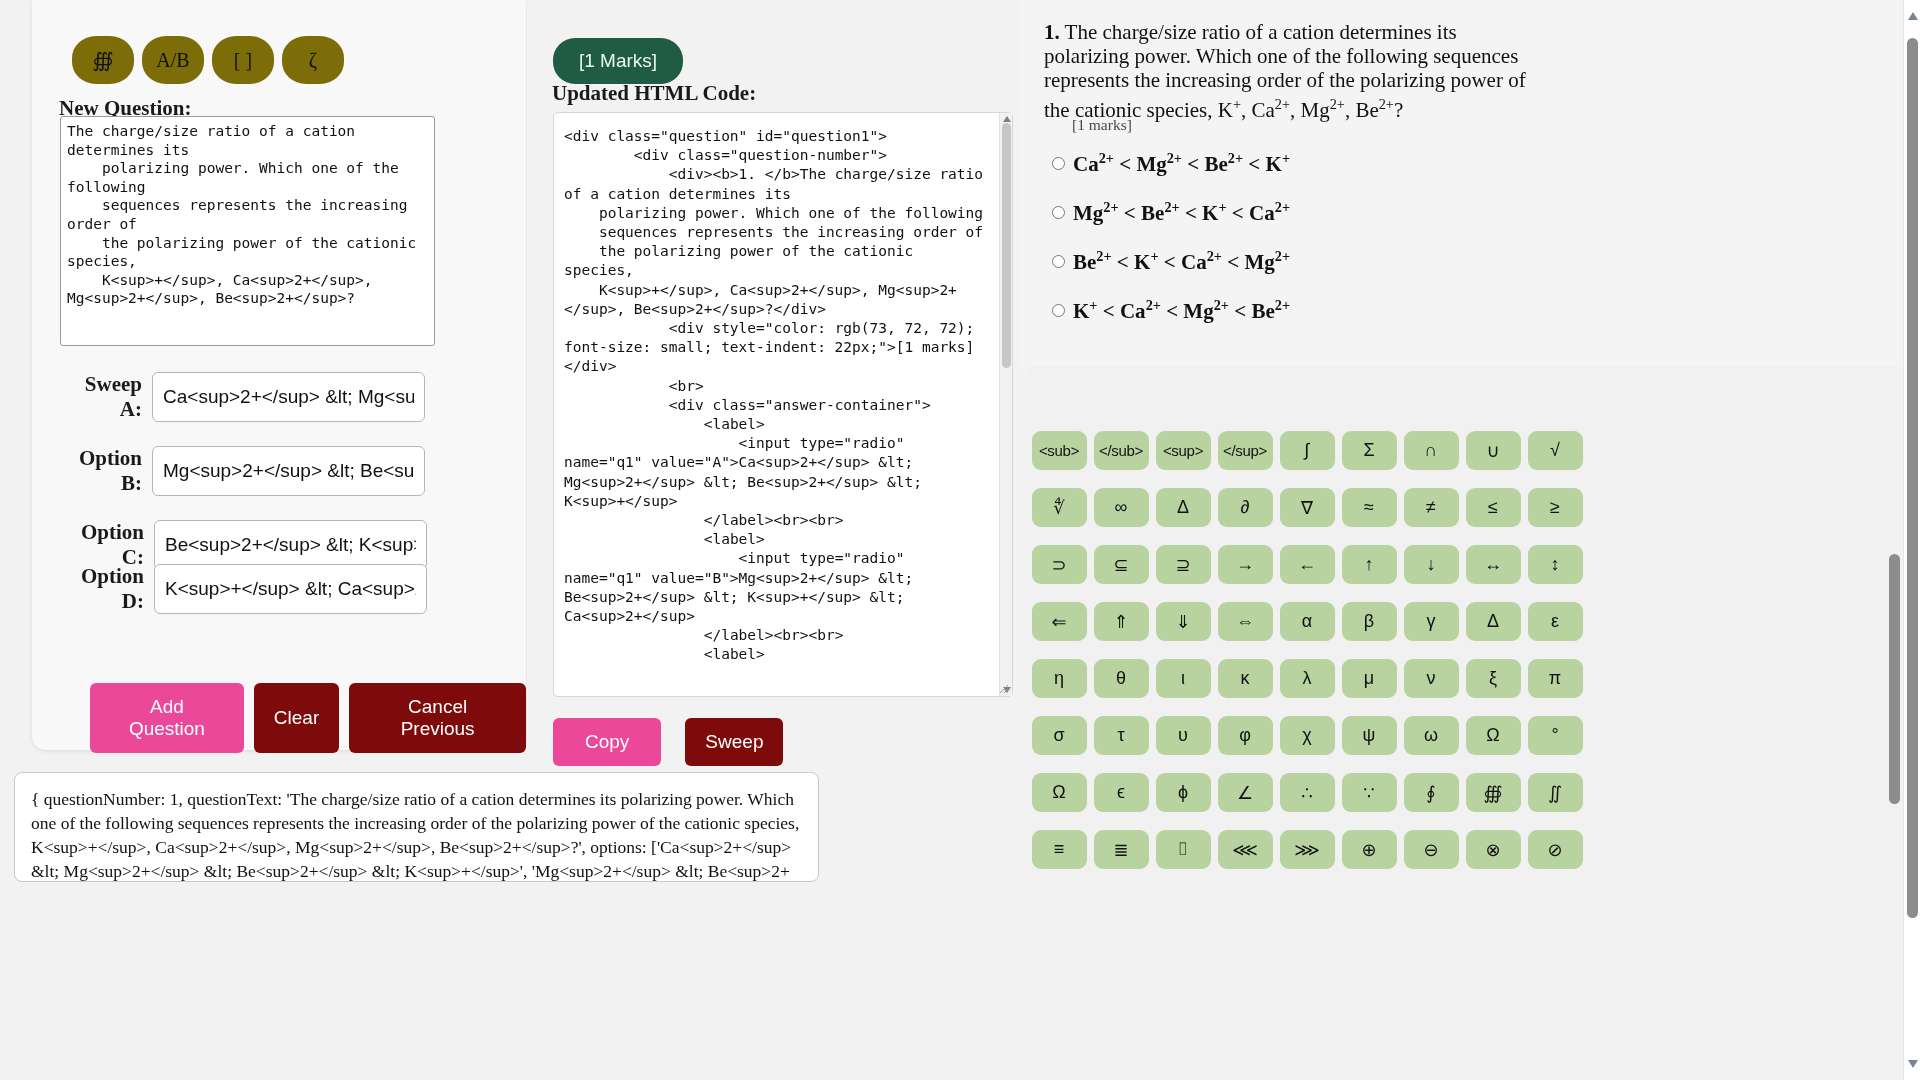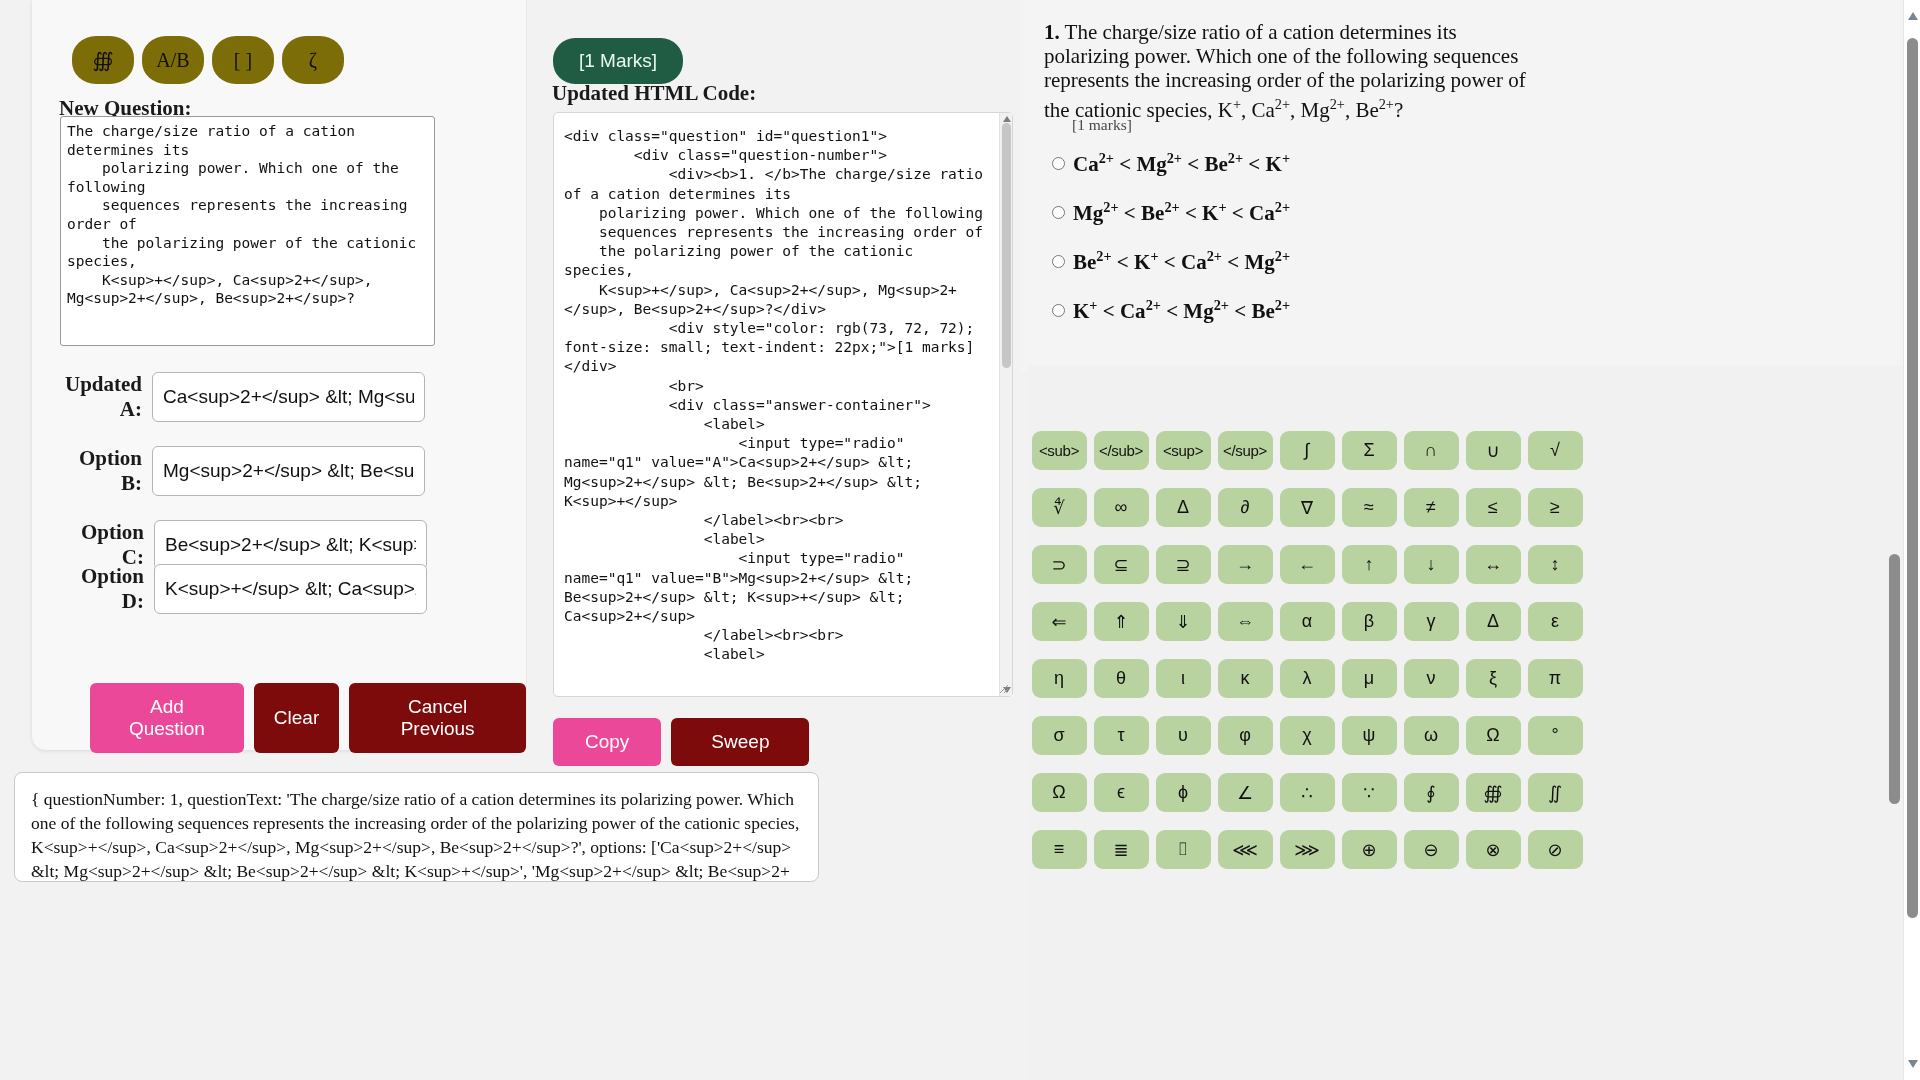--- a/index.html
+++ b/index.html
@@ -100,21 +100,21 @@
   }
   .code-scroll .arr {
     position: absolute; left: 3px; width: 0; height: 0;
     border-left: 4px solid transparent; border-right: 4px solid transparent;
   }
   .code-scroll .arr.up { top: 3px; border-bottom: 6px solid #7d7d7d; }
   .code-scroll .arr.dn { bottom: 3px; border-top: 6px solid #7d7d7d; }
   .resize-grip {
     position: absolute; right: 4px; bottom: 3px; width: 10px; height: 10px;
   }
-  .mid-btn-row { position: absolute; left: 553px; top: 720px; display: flex; gap: 10px; }
+  .mid-btn-row { position: absolute; left: 553px; top: 720px; display: flex; }
 
   
   .json-box {
     position: absolute; left: 14px; top: 772px; width: 805px; height: 110px;
     background: #fff; border: 1px solid #c9c9c9; border-radius: 8px;
     padding: 14px 16px;
     font-family: "Liberation Serif", serif; font-size: 17.5px; line-height: 24px;
     color: #111; overflow: hidden; white-space: pre-wrap; word-break: break-word;
   }
 
@@ -206,21 +206,21 @@
 
     <div class="sec-label" id="new-question-label">New Question:</div>
 
     <textarea class="q-textarea" style="">The charge/size ratio of a cation determines its
     polarizing power. Which one of the following
     sequences represents the increasing order of
     the polarizing power of the cationic species,
     K&lt;sup&gt;+&lt;/sup&gt;, Ca&lt;sup&gt;2+&lt;/sup&gt;, Mg&lt;sup&gt;2+&lt;/sup&gt;, Be&lt;sup&gt;2+&lt;/sup&gt;?</textarea>
 
     <div class="opt-row" id="opt-a">
-      <span class="opt-label">Updated A:</span>
+      <span class="opt-label">Sweep A:</span>
       <input class="opt-input" value="Ca&lt;sup&gt;2+&lt;/sup&gt; &amp;lt; Mg&lt;sup&gt;2+&lt;/sup&gt; &amp;lt; Be&lt;sup&gt;2+&lt;/sup&gt; &amp;lt; K&lt;sup&gt;+&lt;/sup&gt;" style="">
     </div>
     <div class="opt-row" id="opt-b">
       <span class="opt-label">Option B:</span>
       <input class="opt-input" value="Mg&lt;sup&gt;2+&lt;/sup&gt; &amp;lt; Be&lt;sup&gt;2+&lt;/sup&gt; &amp;lt; K&lt;sup&gt;+&lt;/sup&gt; &amp;lt; Ca&lt;sup&gt;2+&lt;/sup&gt;" style="">
     </div>
     <div class="opt-row" id="opt-c">
       <span class="opt-label">Option C:</span>
       <input class="opt-input" value="Be&lt;sup&gt;2+&lt;/sup&gt; &amp;lt; K&lt;sup&gt;+&lt;/sup&gt; &amp;lt; Ca&lt;sup&gt;2+&lt;/sup&gt; &amp;lt; Mg&lt;sup&gt;2+&lt;/sup&gt;" style="">
     </div>
@@ -263,21 +263,21 @@
         <div class="thumb"></div>
         <div class="arr dn"></div>
       </div>
       <svg class="resize-grip" viewBox="0 0 10 10">
         <path d="M9 1 L1 9 M9 5 L5 9" stroke="#9a9a9a" stroke-width="1" fill="none"></path>
       </svg>
     </div>
 
     <div class="mid-btn-row" style="left:26px; top:718px;">
       <button class="act-btn btn-green" style="padding:13px 32px;">Copy</button>
-      <button class="act-btn btn-red" style="padding:13px 40px;">Sweep</button>
+      <button class="act-btn btn-red" style="padding:13px 20px;margin-left:24px;">Sweep</button>
     </div>
   </div>
 
   <div class="json-box">{ questionNumber: 1, questionText: 'The charge/size ratio of a cation determines its polarizing power. Which one of the following sequences represents the increasing order of the polarizing power of the cationic species, K&lt;sup&gt;+&lt;/sup&gt;, Ca&lt;sup&gt;2+&lt;/sup&gt;, Mg&lt;sup&gt;2+&lt;/sup&gt;, Be&lt;sup&gt;2+&lt;/sup&gt;?', options: ['Ca&lt;sup&gt;2+&lt;/sup&gt; &amp;lt; Mg&lt;sup&gt;2+&lt;/sup&gt; &amp;lt; Be&lt;sup&gt;2+&lt;/sup&gt; &amp;lt; K&lt;sup&gt;+&lt;/sup&gt;', 'Mg&lt;sup&gt;2+&lt;/sup&gt; &amp;lt; Be&lt;sup&gt;2+&lt;/sup&gt; &amp;lt; K&lt;sup&gt;+&lt;/sup&gt; &amp;lt; Ca&lt;sup&gt;2+&lt;/sup&gt;'</div>
 
   <div class="preview-panel">
     <div class="q-text">
       <b>1.</b><span> The charge/size ratio of a cation determines its polarizing power. Which one of the following sequences represents the increasing order of the polarizing power of the cationic species, K</span><sup>+</sup>, Ca<sup>2+</sup>, Mg<sup>2+</sup>, Be<sup>2+</sup>?
     </div>
     <div class="marks-note">[1 marks]</div>

